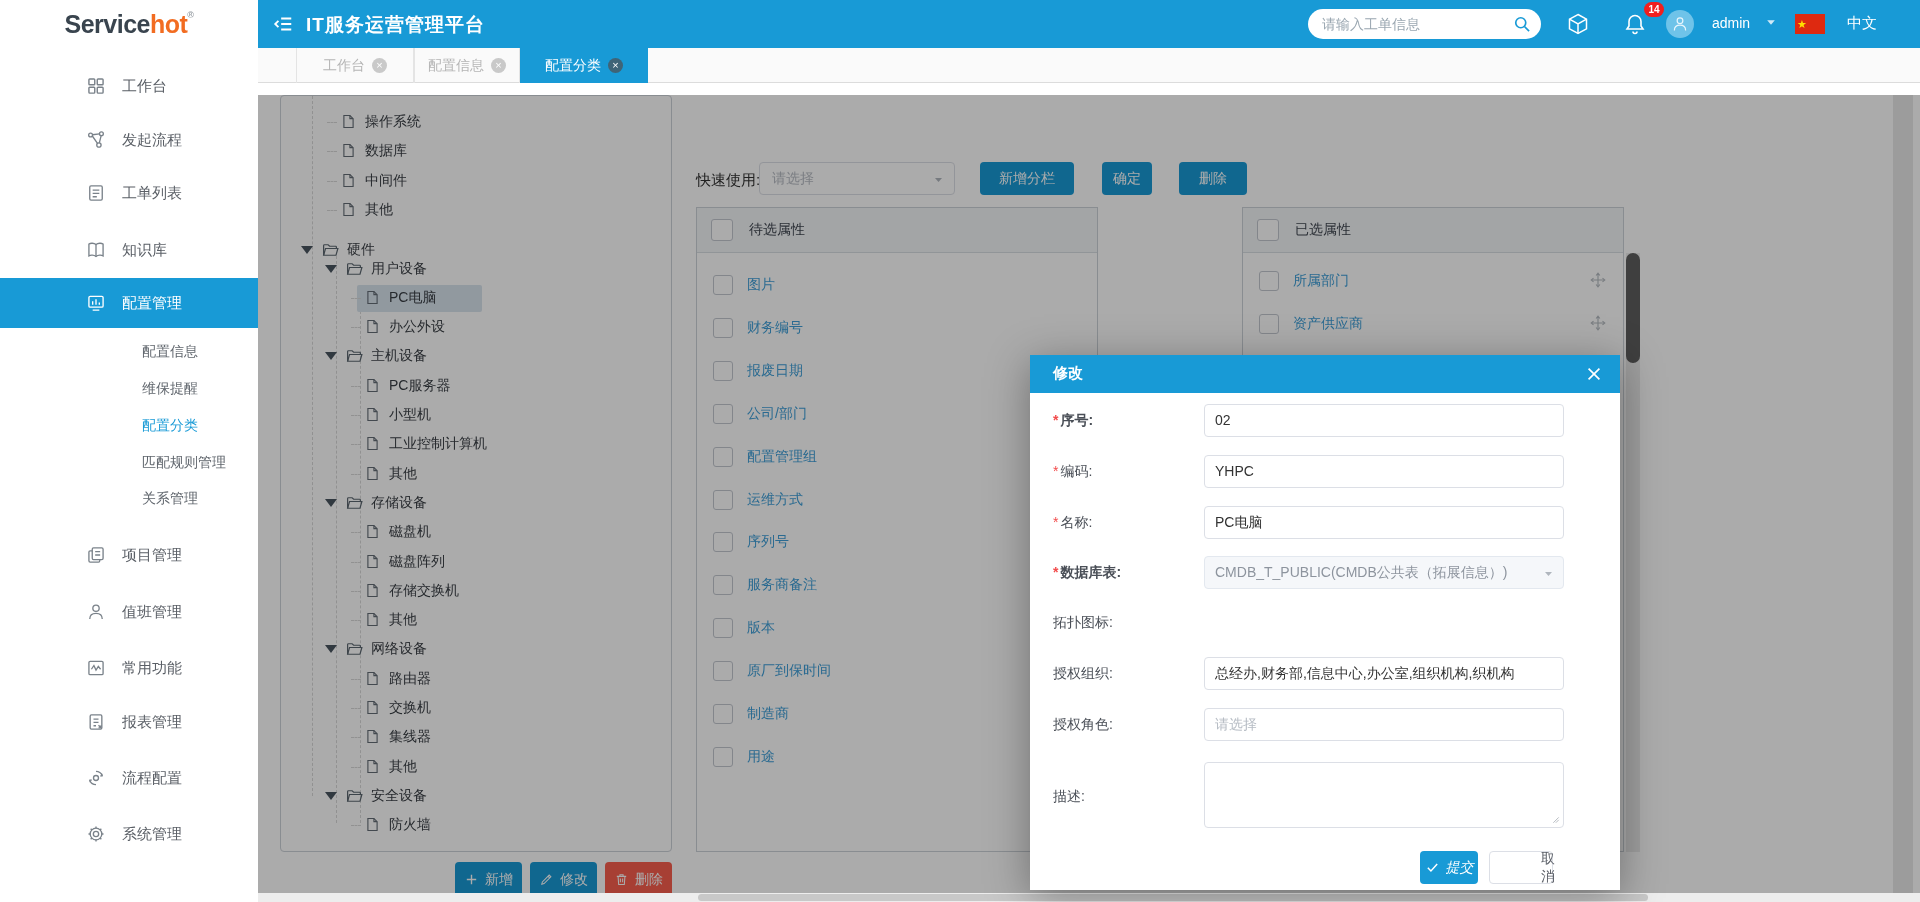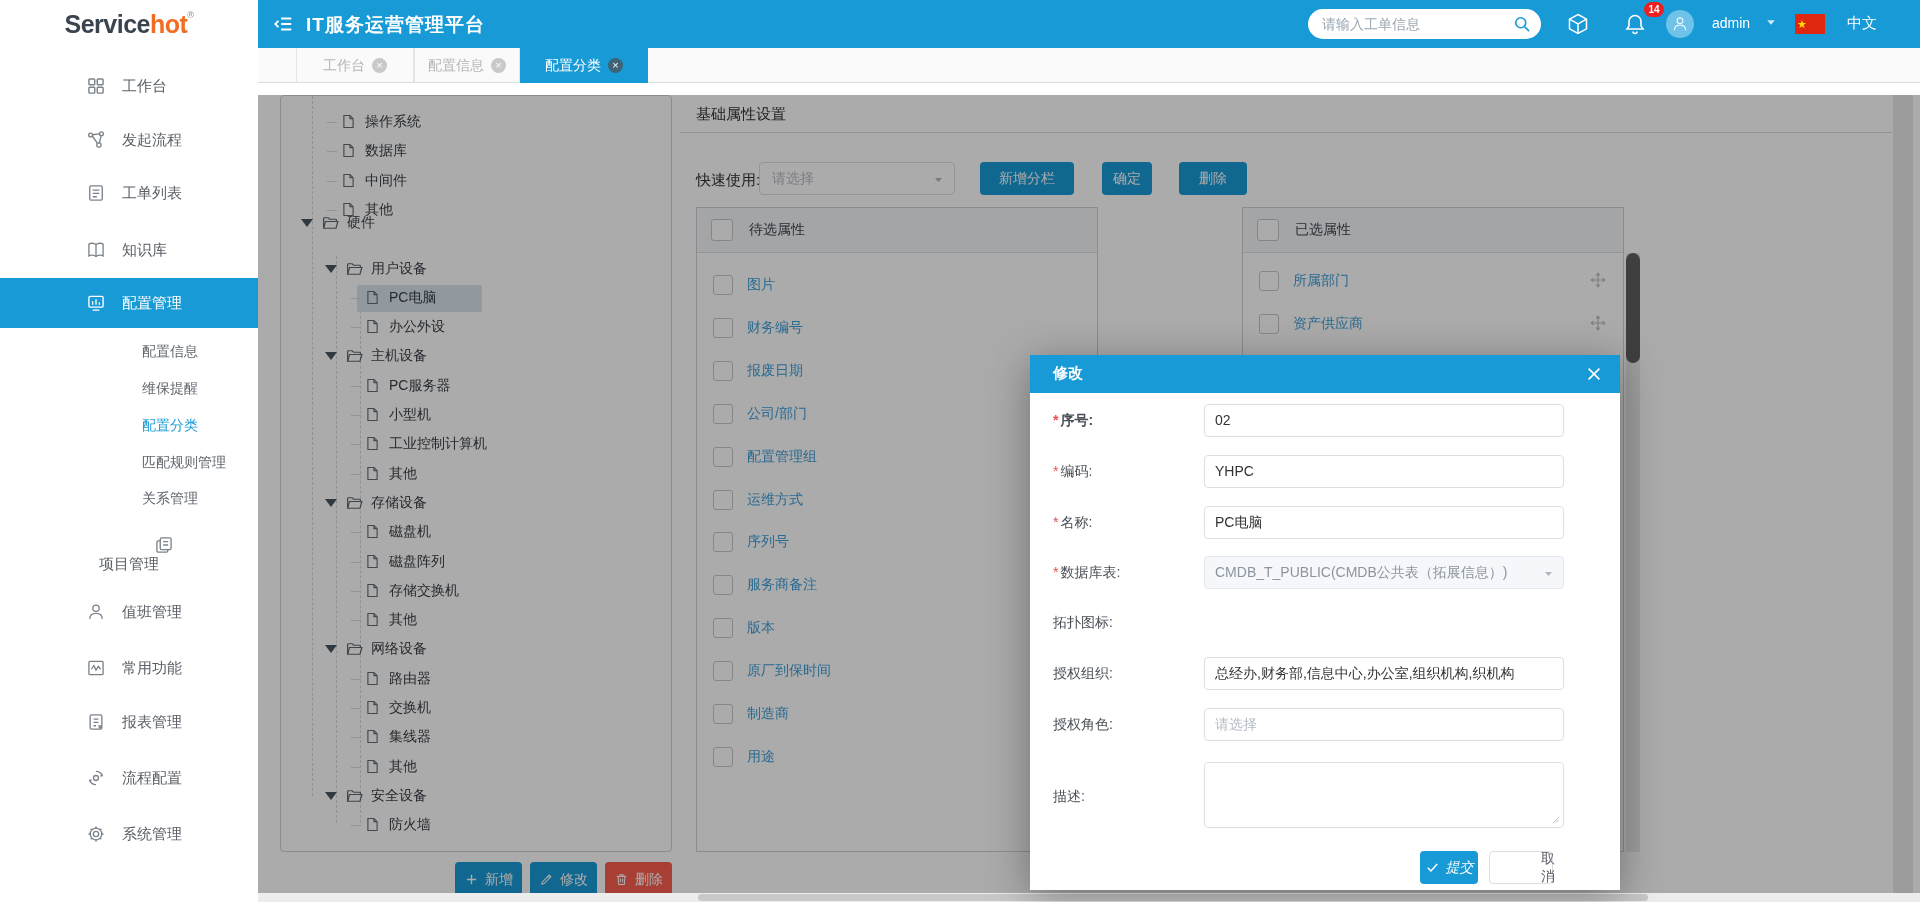--- a/index.html
+++ b/index.html
@@ -353,21 +353,21 @@
         <span>配置管理</span>
         <svg class="ic chev">
           <use href="#i-chevdown"></use>
         </svg>
       </div>
       <div class="side-sub" style="top: 287px;">配置信息</div>
       <div class="side-sub" style="top: 324px;">维保提醒</div>
       <div class="side-sub active" style="top: 361px;">配置分类</div>
       <div class="side-sub" style="top: 398px;">匹配规则管理</div>
       <div class="side-sub" style="top: 434px;">关系管理</div>
-      <div class="side-item" style="top: 487px; flex-direction: column;">
+      <div class="side-item" style="top: 487px;">
         <svg class="ic ">
           <use href="#i-copy"></use>
         </svg>
         <span>项目管理</span>
         <svg class="ic chev">
           <use href="#i-chevleft"></use>
         </svg>
       </div>
       <div class="side-item" style="top: 544px;">
         <svg class="ic ">
@@ -447,21 +447,21 @@
             </svg>
             <span class="lbl" style="left: 84px;">中间件</span>
           </div>
           <div class="tree-row" style="top: 99.9px;">
             <div class="conn" style="left: 46px;"></div>
             <svg class="ic " style="position: absolute; left: 59px; top: 5px; width: 17px; height: 17px;">
               <use href="#i-file"></use>
             </svg>
             <span class="lbl" style="left: 84px;">其他</span>
           </div>
-          <div class="tree-row" style="top: 113px;">
+          <div class="tree-row" style="top: 140px;">
             <div class="tri" style="left: 20px;"></div>
             <svg class="ic " style="position: absolute; left: 40px; top: 5px; width: 18px; height: 18px; color: rgb(92, 103, 112);">
               <use href="#i-folder"></use>
             </svg>
             <span class="lbl" style="left: 66px;">硬件</span>
           </div>
           <div class="tree-row" style="top: 158.5px;">
             <div class="tri" style="left: 44px;"></div>
             <svg class="ic " style="position: absolute; left: 64px; top: 5px; width: 18px; height: 18px; color: rgb(92, 103, 112);">
               <use href="#i-folder"></use>
@@ -619,23 +619,20 @@
           <span>修改</span>
         </div>
         <div class="btn danger" style="position: absolute; left: 347px; top: 0px; width: 67px; height: 35px;">
           <svg class="ic ">
             <use href="#i-trash"></use>
           </svg>
           <span>删除</span>
         </div>
       </div>
 
-    <div class="section-title-bar">
-      <div class="section-title">基础属性设置</div>
-    </div>
 
     <div class="toolbar-label">快速使用:</div>
     <div class="quick-select">
       <span class="ph">请选择</span>
       <svg class="ic car">
           <use href="#i-caret"></use>
         </svg>
     </div>
     <div id="toolbar-buttons">
         <div class="btn primary toolbar-btn" style="left: 722px; width: 94px;">
@@ -754,21 +751,21 @@
           </div>
           <div class="m-row" style="top: 100px; height: 33px;">
             <div class="m-label" style="top: 8px;"><span class="req">*</span><span>编码:</span></div>
             <div class="m-ctrl" style="top: 0px;"><span>YHPC</span></div>
           </div>
           <div class="m-row" style="top: 151px; height: 33px;">
             <div class="m-label" style="top: 8px;"><span class="req">*</span><span>名称:</span></div>
             <div class="m-ctrl" style="top: 0px;"><span>PC电脑</span></div>
           </div>
           <div class="m-row" style="top: 201px; height: 33px;">
-            <div class="m-label" style="top: 8px;"><span class="req">*</span><span>数据库表:</span></div>
+            <div class="m-label" style="top: 8px; font-weight: bold;"><span class="req">*</span><span>数据库表:</span></div>
             <div class="m-ctrl select disabled" style="top: 0px;"><span>CMDB_T_PUBLIC(CMDB公共表（拓展信息）)</span><svg class="ic car">
                 <use href="#i-caret"></use>
               </svg></div>
           </div>
           <div class="m-row" style="top: 251px; height: 33px;">
             <div class="m-label" style="top: 8px;"><span>拓扑图标:</span></div>
           </div>
           <div class="m-row" style="top: 302px; height: 33px;">
             <div class="m-label" style="top: 8px;"><span>授权组织:</span></div>
             <div class="m-ctrl" style="top: 0px;"><span>总经办,财务部,信息中心,办公室,组织机构,织机构</span></div>

